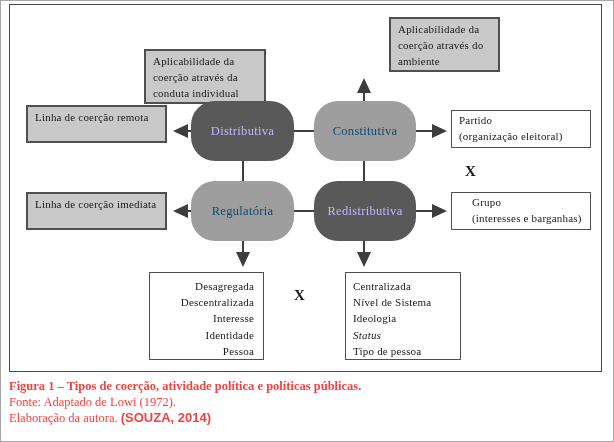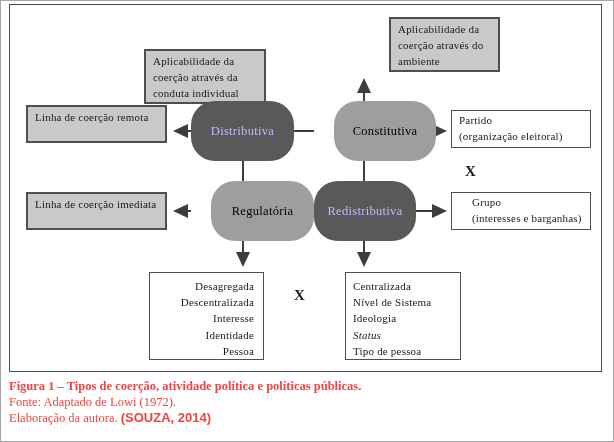--- a/index.html
+++ b/index.html
@@ -22,21 +22,21 @@
     position:absolute;box-sizing:border-box;background:#fff;
     border:1px solid #4f4f4f;font-size:11px;line-height:1.45;
     padding:2px 7px;letter-spacing:.2px;
   }
   .pill{
     position:absolute;box-sizing:border-box;border-radius:24px;
     display:flex;align-items:center;justify-content:center;
     font-size:12.5px;letter-spacing:.3px;
   }
   .pill.dark{background:#595959;color:#c4b5fd;}
-  .pill.light{background:#9e9e9e;color:#000000;margin-left:20px;}
+  .pill.light{background:#9e9e9e;color:#0c4a6e;}
   .listbox{padding-top:5px;}
   .listbox .li{line-height:16.2px;}
   .listbox.r{text-align:right;padding-right:9px;}
   .listbox.l{text-align:left;}
   .italic{font-style:italic;}
   .xmark{
     position:absolute;font-weight:bold;font-size:15px;color:#1a1a1a;
     letter-spacing:.5px;
   }
   .caption{position:absolute;left:8px;top:378px;font-size:12.5px;line-height:15.6px;color:#ef4444;}

